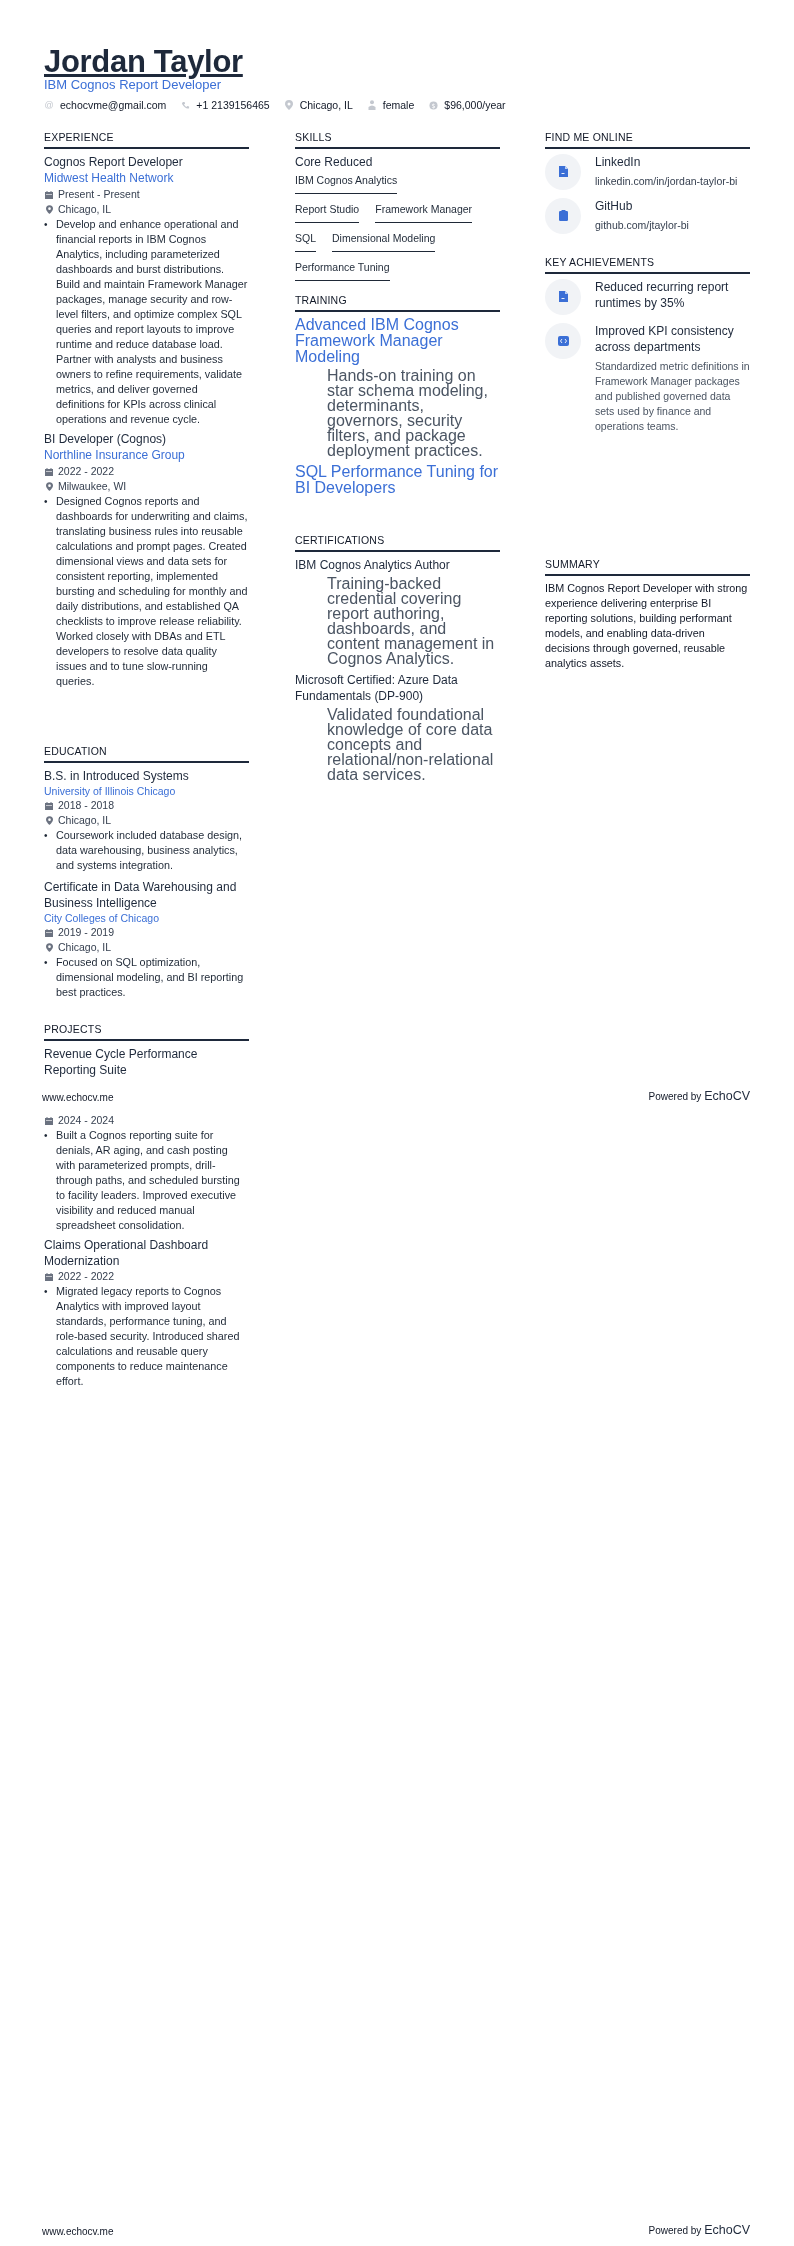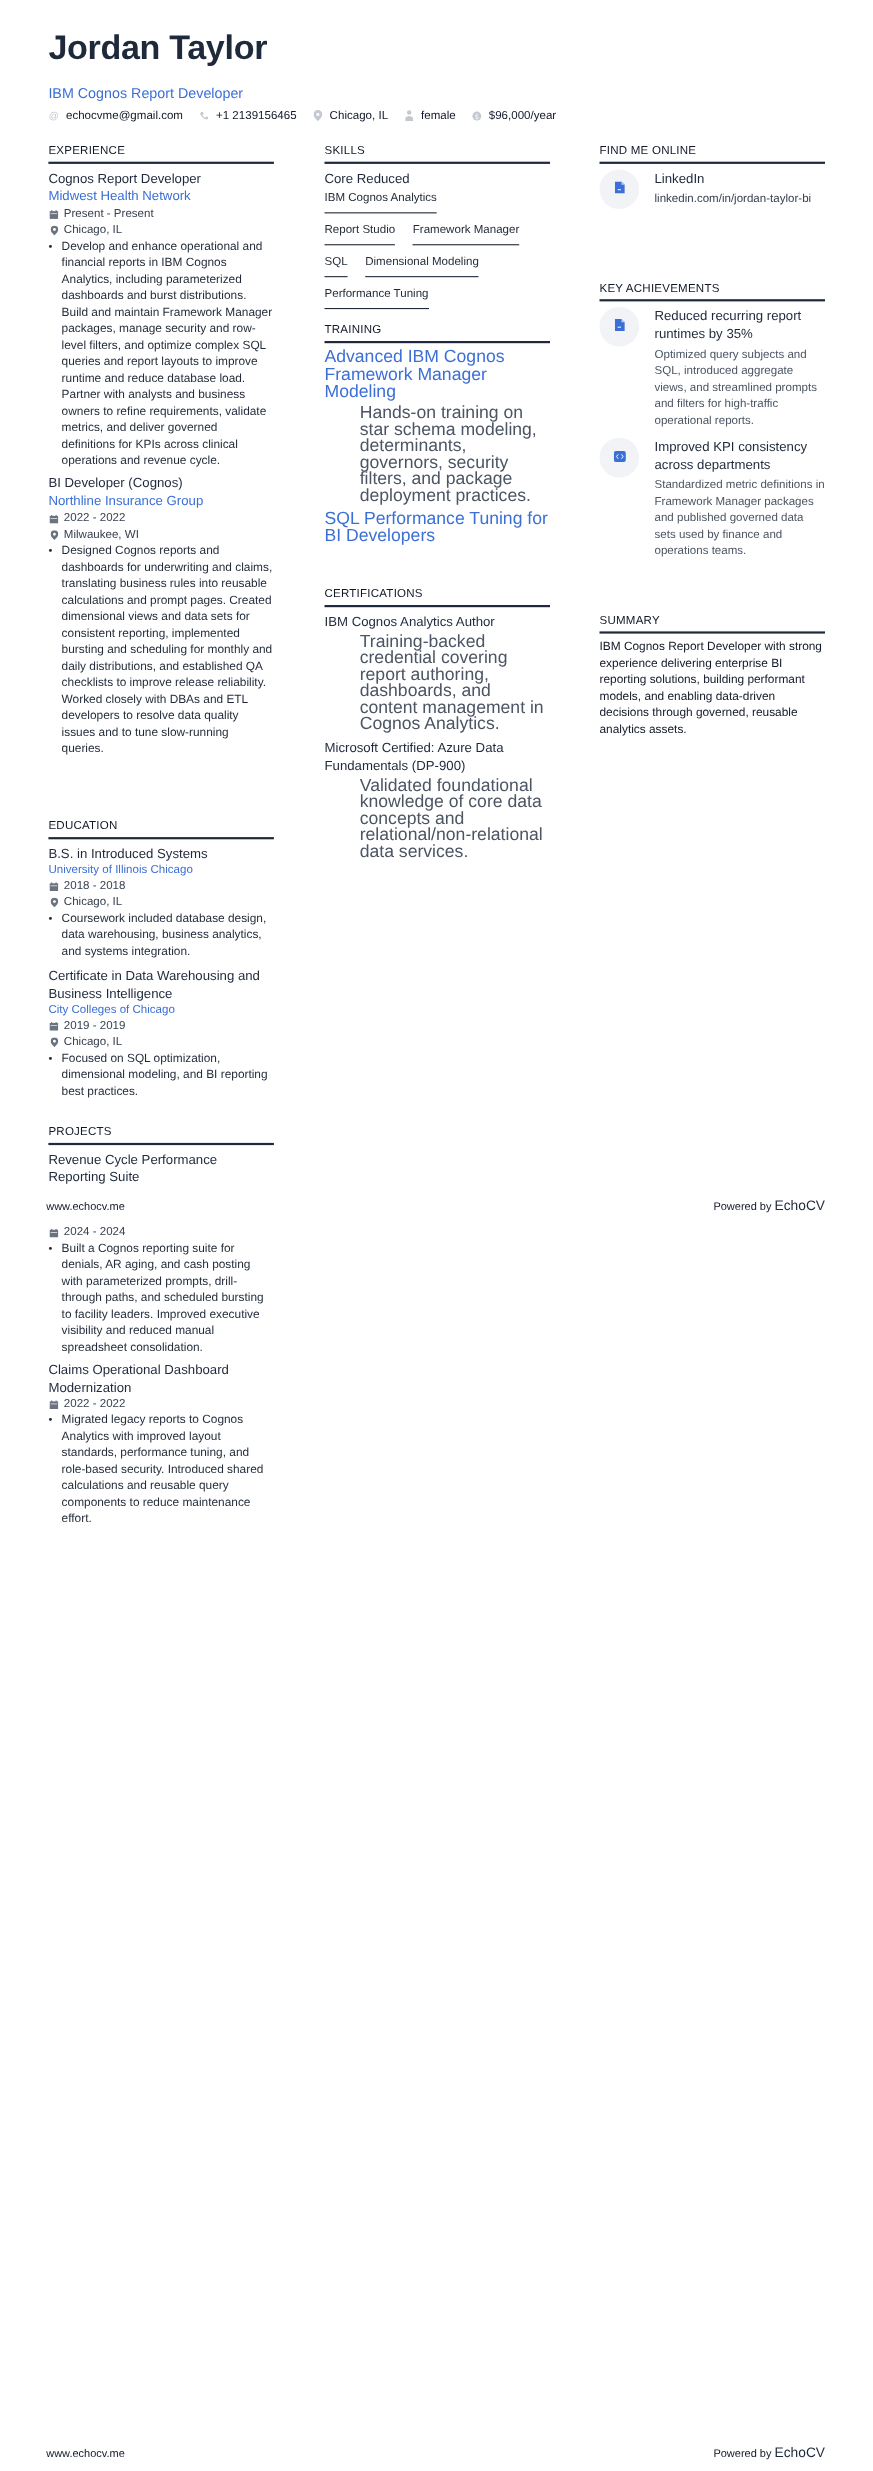--- a/index.html
+++ b/index.html
@@ -1,20 +1,20 @@
 <!DOCTYPE html>
 <html><head>
 <meta charset="utf-8">
 <style>
   * { box-sizing: border-box; margin: 0; padding: 0; }
   html, body { width: 794px; height: 2246px; background: #ffffff; }
   body { position: relative; font-family: "Liberation Sans", "DejaVu Sans", sans-serif; color: #1f2937; overflow: hidden; }
   .abs { position: absolute; }
 
-  .name { left: 44px; top: 26px; font-size: 31px; font-weight: 700; color: #1e293b; letter-spacing: -0.3px; line-height: 36px; }
+  .name { left: 44px; top: 44px; font-size: 31px; font-weight: 700; color: #1e293b; letter-spacing: -0.3px; line-height: 36px; text-decoration: underline; }
   .role { left: 44px; top: 77px; font-size: 13px; color: #3b6fd6; line-height: 16px; }
   .contacts { left: 44px; top: 98px; display: flex; align-items: center; font-size: 10.5px; color: #111827; line-height: 14px; }
   .contacts .ci { display: flex; align-items: center; margin-right: 14px; }
   .contacts .ic { width: 10px; height: 10px; margin-right: 6px; display: inline-flex; align-items: center; justify-content: center; color: #c4c8cf; font-size: 9px; }
 
   .section-title { font-size: 10.5px; letter-spacing: 0.2px; color: #111827; text-transform: uppercase; padding-bottom: 3px; border-bottom: 2.5px solid #1e293b; margin-bottom: 5px; line-height: 14px; }
 
   .col { position: absolute; }
   .col-left { left: 44px; width: 205px; }
   .col-mid { left: 295px; width: 205px; }
@@ -296,35 +296,46 @@
             <path d="M0 0 L6 0 L9 3 L9 11 L0 11 Z" fill="#3b6fd6"></path>
             <path d="M6 0 L6 3 L9 3 Z" fill="#bcd0f5"></path>
             <rect x="2.5" y="7" width="3" height="0.9" fill="#fff"></rect>
           </svg></span>
     </div>
     <div>
       <div class="online-label">LinkedIn</div>
       <div class="online-url">linkedin.com/in/jordan-taylor-bi</div>
     </div>
   </div>
+  <div class="online-item">
+    <div class="circle">
+      <span><svg width="9" height="11" viewBox="0 0 9 11">
+            <rect x="0" y="1" width="9" height="10" rx="1.2" fill="#3b6fd6"></rect>
+            <rect x="2.5" y="0" width="4" height="2" rx="0.6" fill="#3b6fd6"></rect>
+          </svg></span>
+    </div>
+    <div>
+      <div class="online-label">GitHub</div>
+      <div class="online-url">github.com/jtaylor-bi</div>
+    </div>
+  </div>
 </div>
 
 <div class="col col-right" style="top:255px;">
   <div class="section-title">KEY ACHIEVEMENTS</div>
   <div class="online-item">
     <div class="circle">
       <span><svg width="9" height="11" viewBox="0 0 9 11">
             <path d="M0 0 L6 0 L9 3 L9 11 L0 11 Z" fill="#3b6fd6"></path>
             <path d="M6 0 L6 3 L9 3 Z" fill="#bcd0f5"></path>
             <rect x="2.5" y="7" width="3" height="0.9" fill="#fff"></rect>
           </svg></span>
     </div>
     <div>
       <div class="ach-title">Reduced recurring report runtimes by 35%</div>
-      <div class="ach-desc">Optimized query subjects and SQL, introduced aggregate views, and streamlined prompts and filters for high-traffic operational reports.</div>
     </div>
   </div>
   <div class="online-item">
     <div class="circle">
       <span><svg width="11" height="10" viewBox="0 0 11 10">
             <rect x="0" y="0" width="11" height="10" rx="2" fill="#3b6fd6"></rect>
             <path d="M4 3 L2.5 5 L4 7 M7 3 L8.5 5 L7 7" stroke="#fff" stroke-width="0.9" fill="none"></path>
           </svg></span>
     </div>
     <div>

